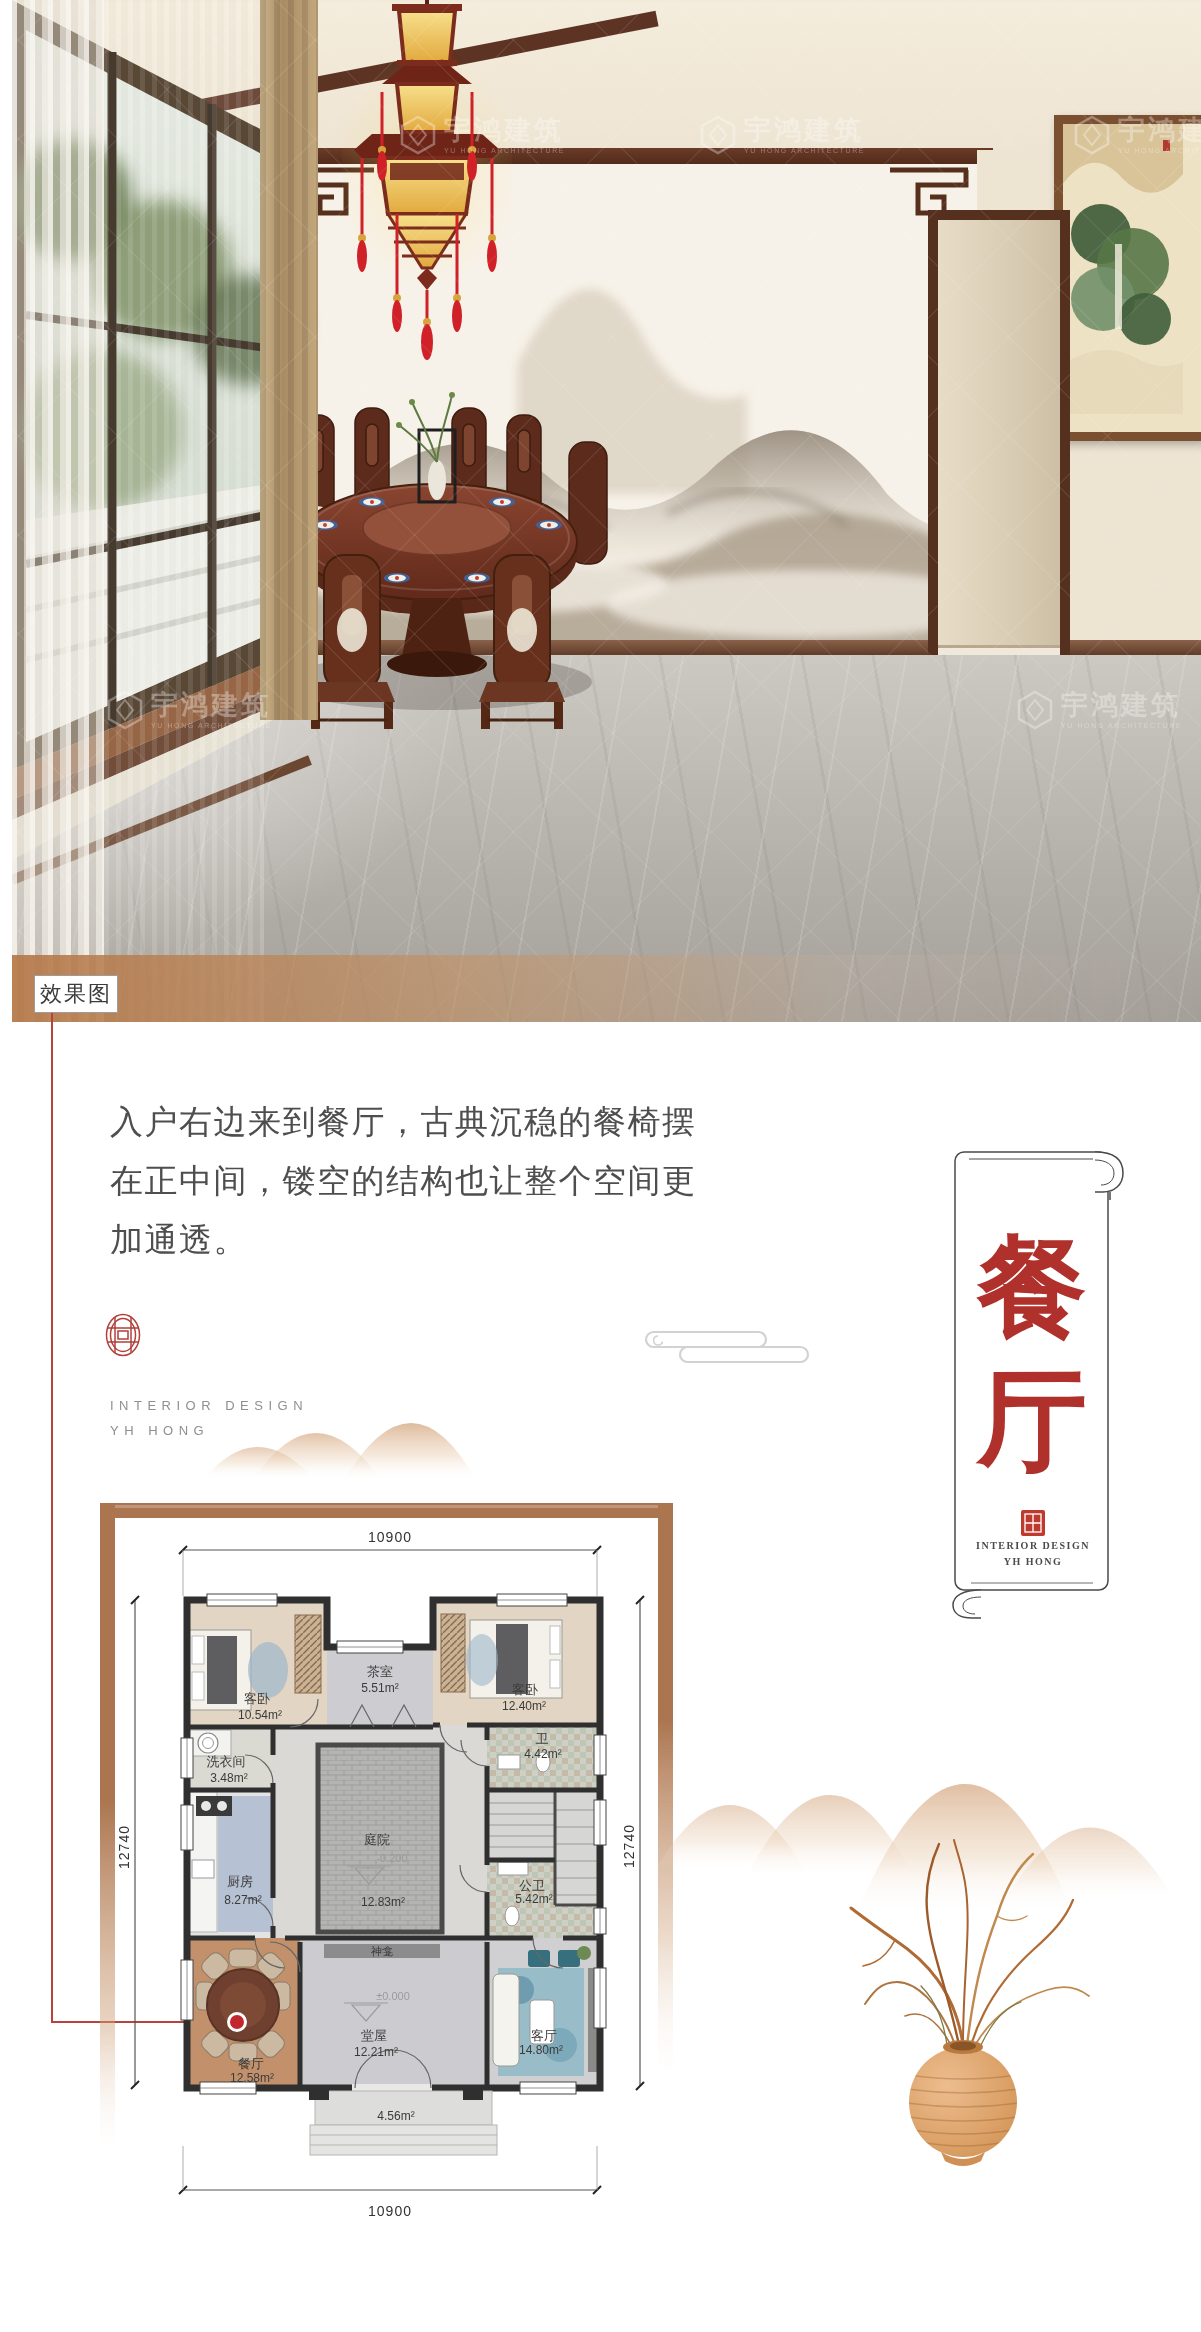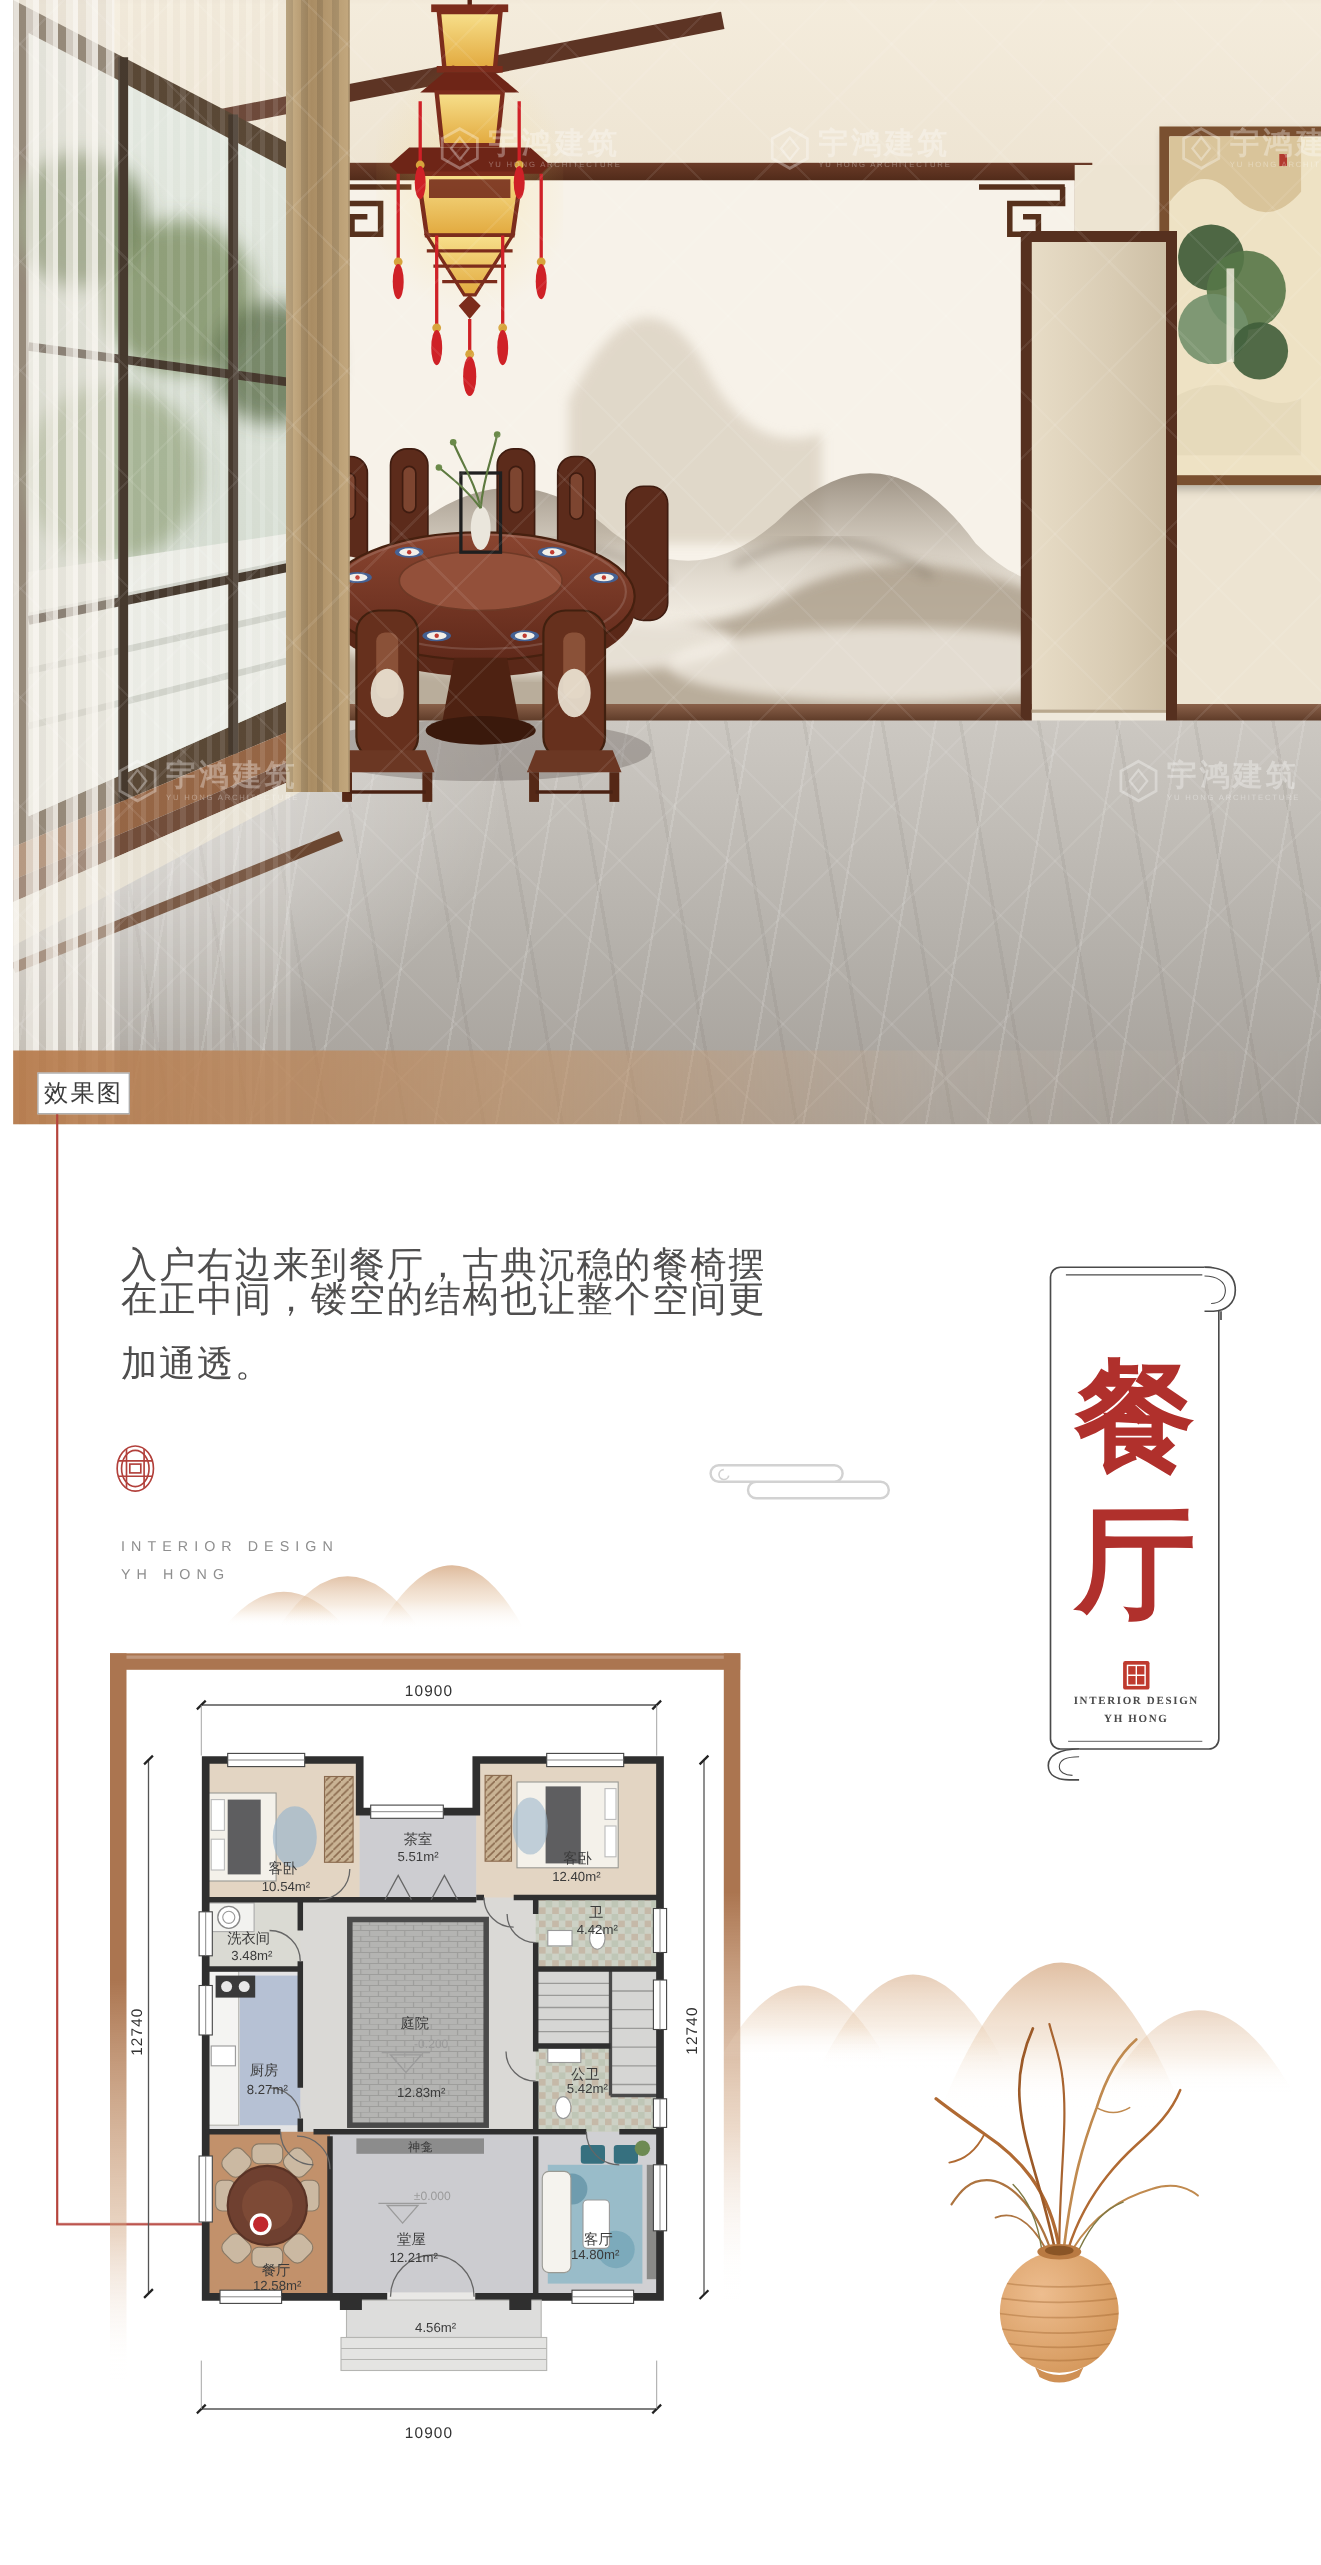--- a/index.html
+++ b/index.html
@@ -402,21 +402,21 @@
 
     <div class="abs band"></div>
     <div class="abs tag">效果图</div>
   </div>
 
   <div class="abs vline"></div>
   <div class="abs hline"></div>
   <div class="abs dot"></div>
 
   <div>
-    <div class="abs introline" style="top:1100px;margin-top:28px;">入户右边来到餐厅，古典沉稳的餐椅摆</div>
+    <div class="abs introline" style="top:1100px;">入户右边来到餐厅，古典沉稳的餐椅摆</div>
     <div class="abs introline" style="top:1159px;font-family:Liberation Serif, serif;">在正中间，镂空的结构也让整个空间更</div>
     <div class="abs introline" style="top:1218px;">加通透。</div>
   </div>
 
   <svg class="abs" style="left:102px;top:1312px;" width="42" height="46" viewBox="0 0 42 46">
     <defs>
         <clipPath id="ovalclip">
           <ellipse cx="21" cy="23" rx="16.5" ry="20.5"></ellipse>
         </clipPath>
       </defs>

